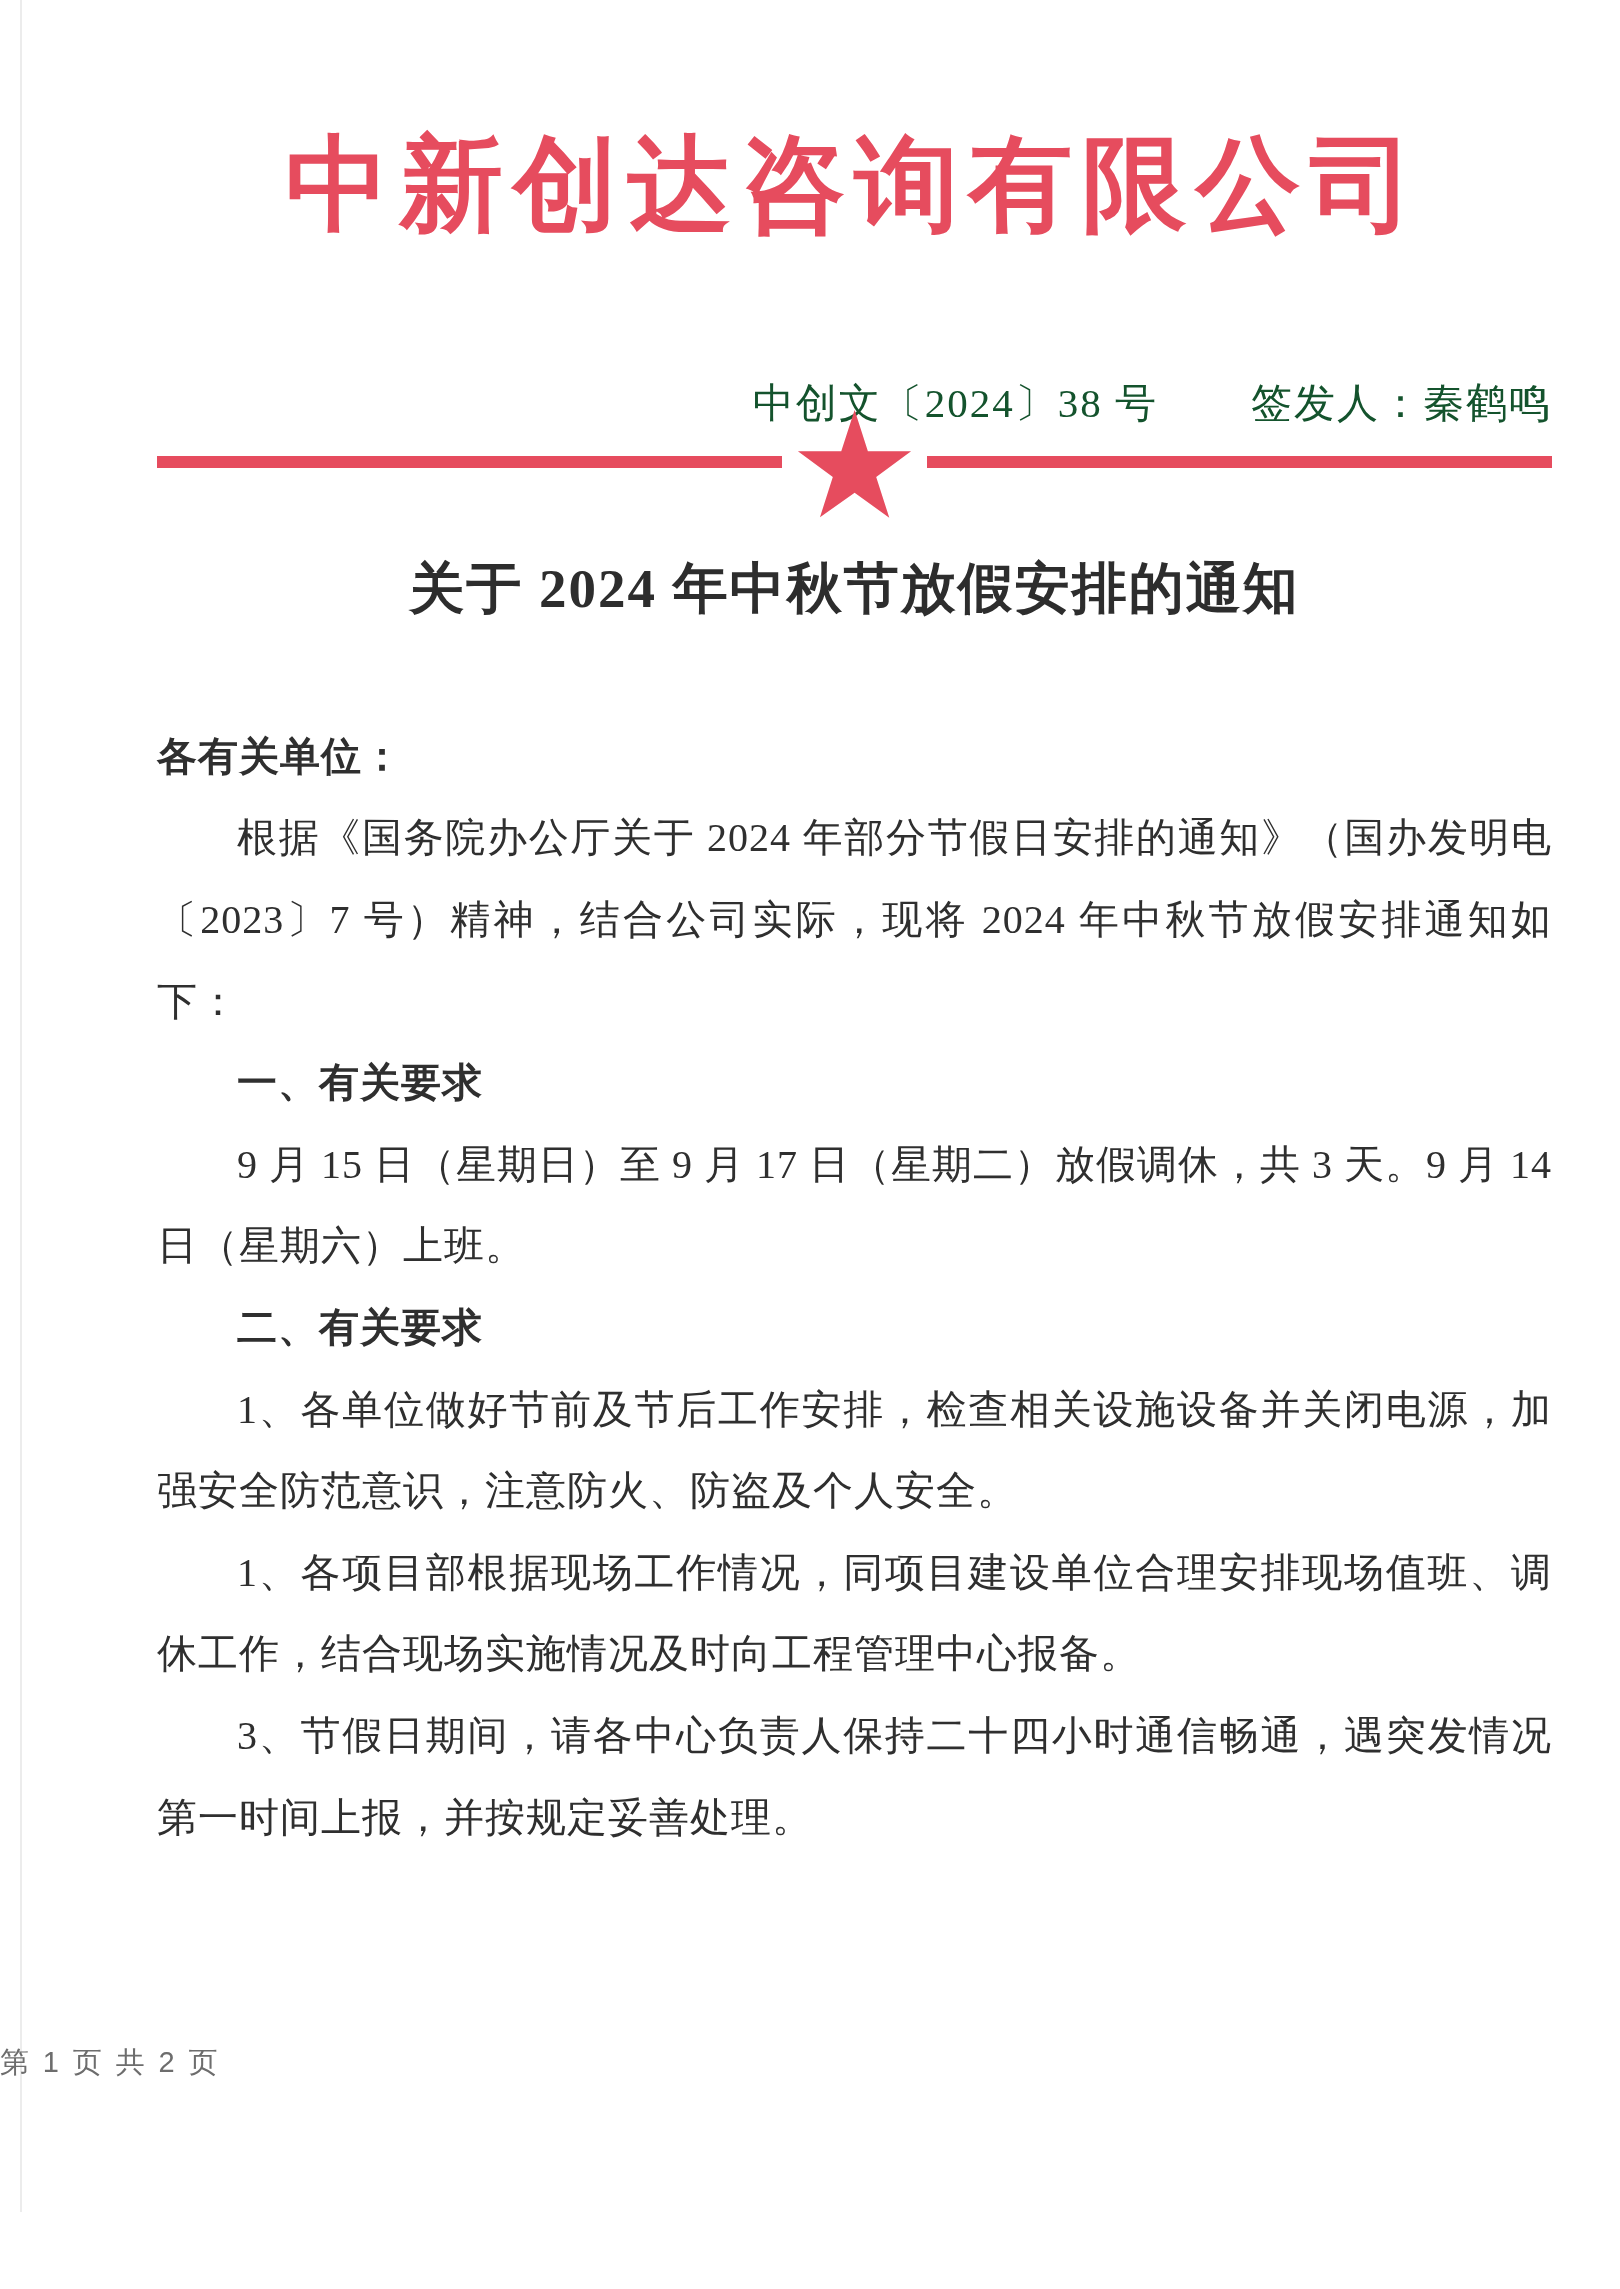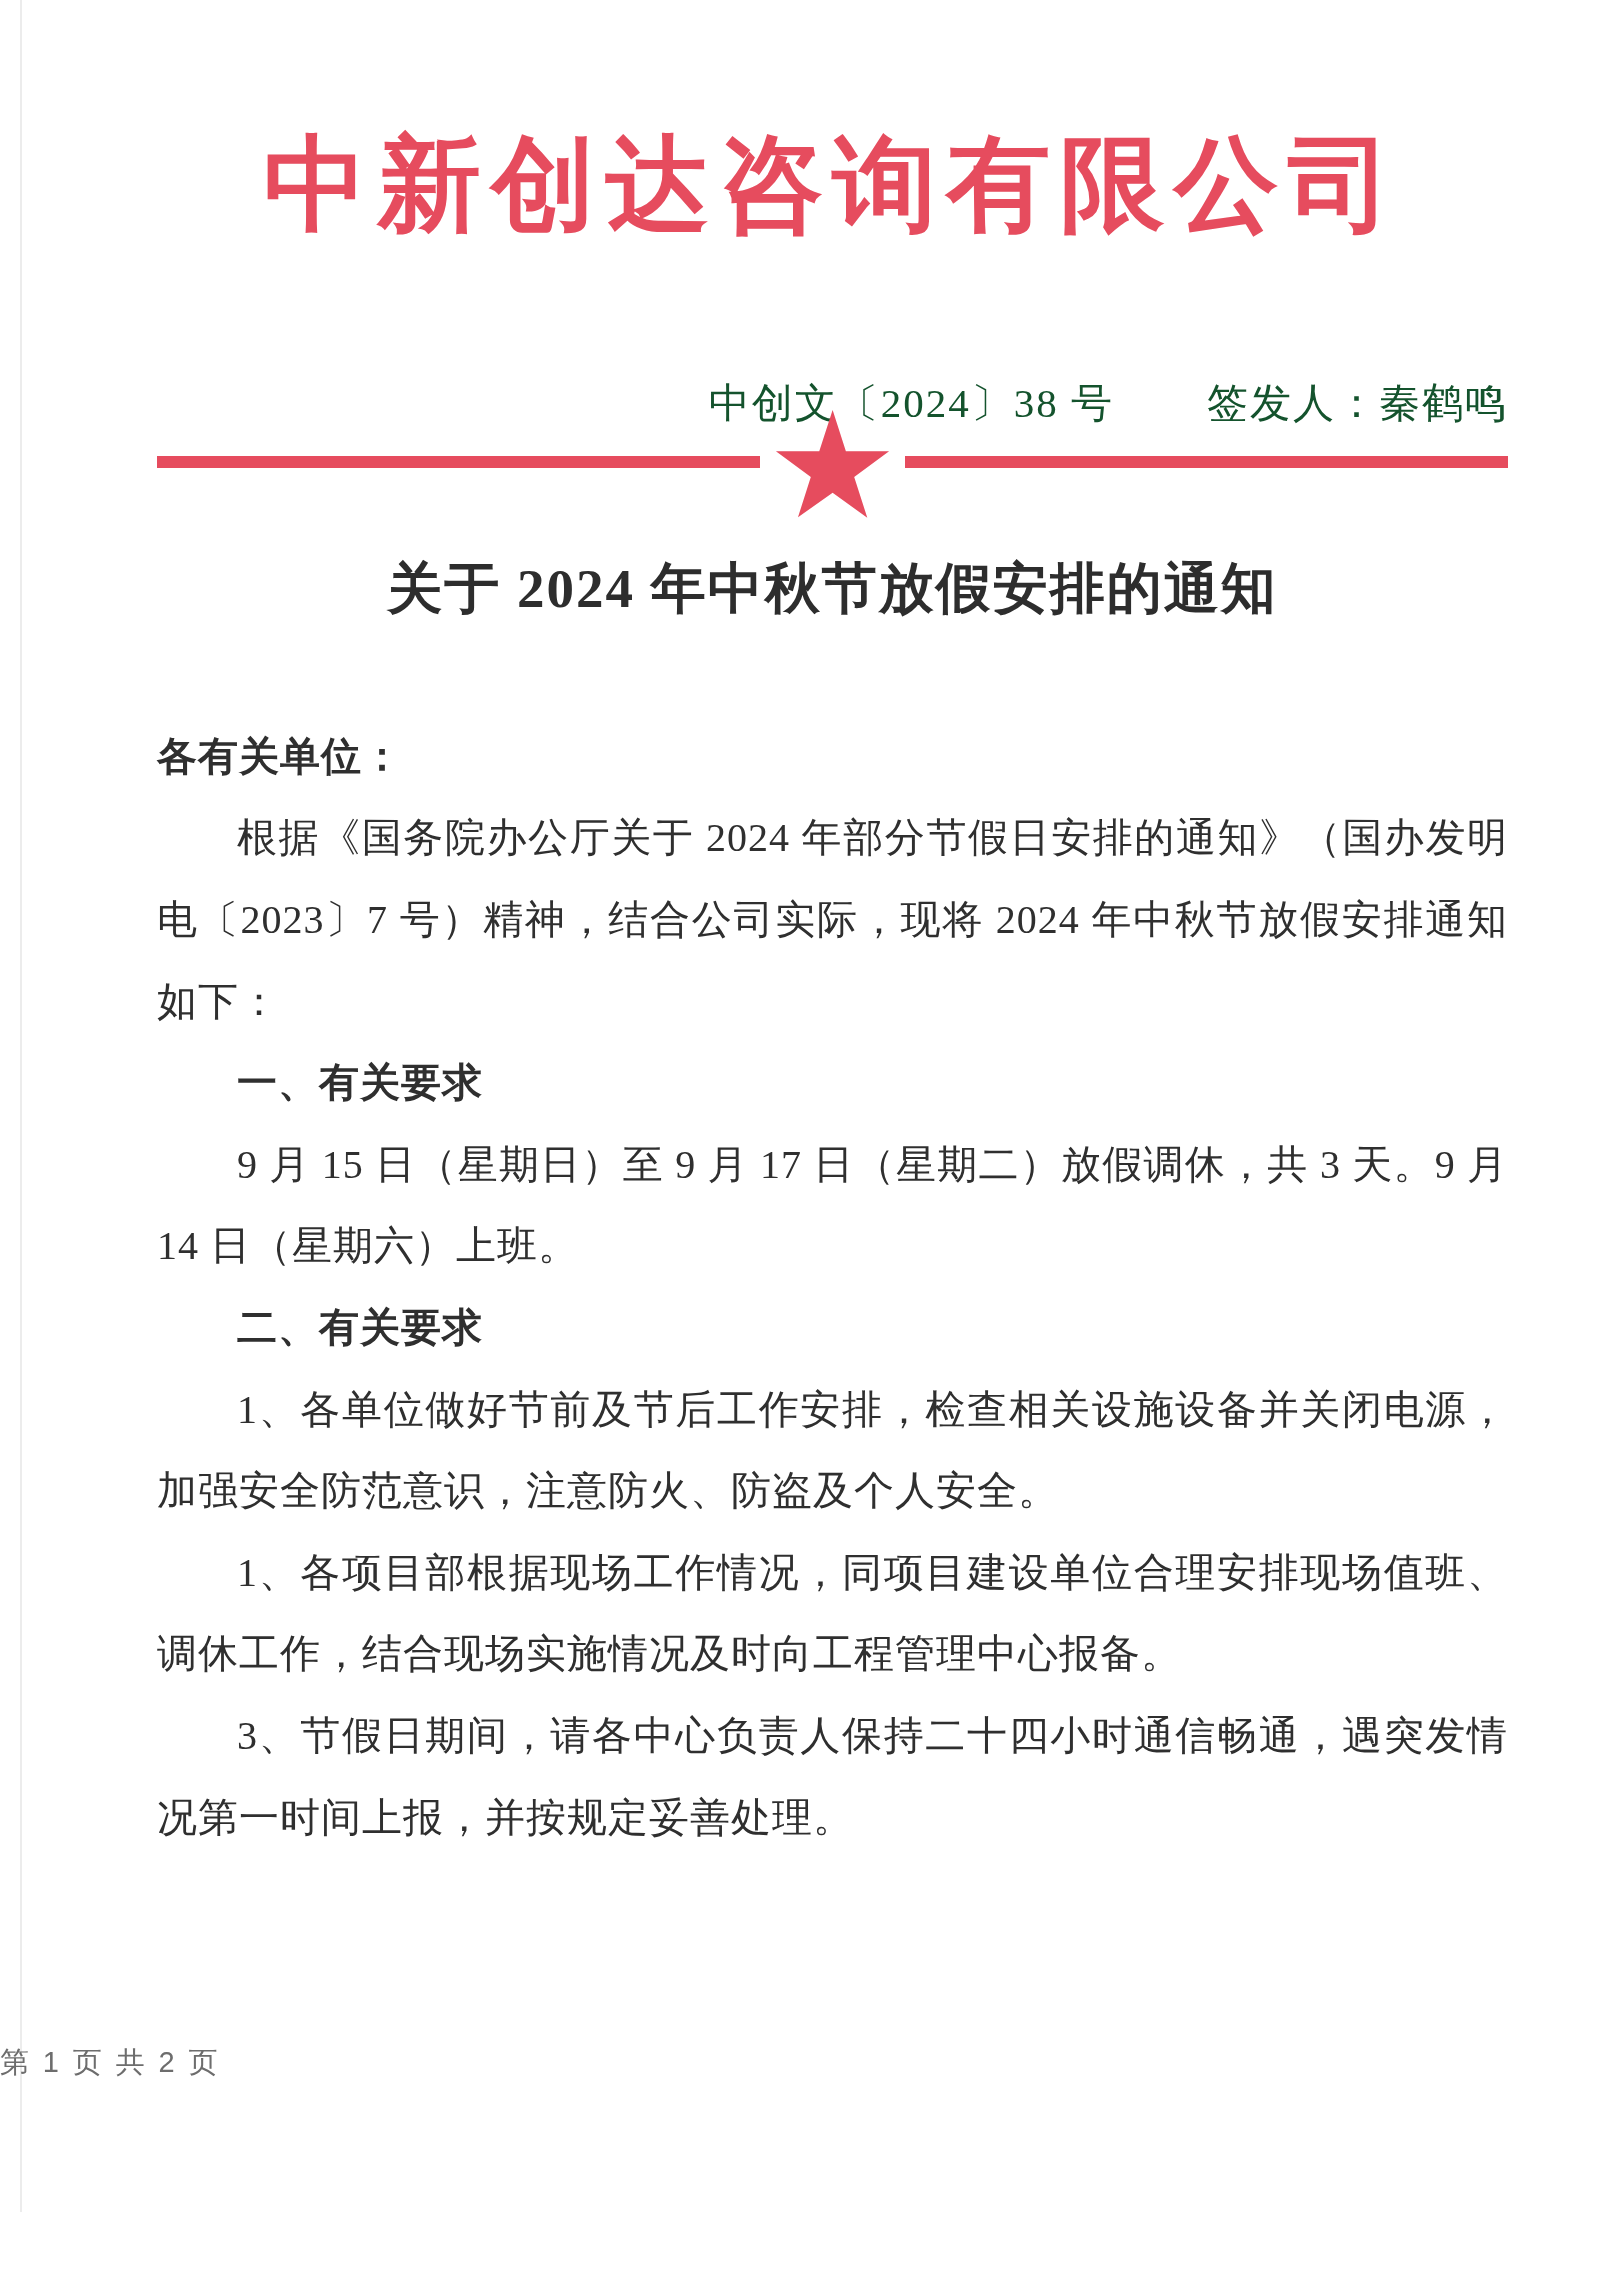--- a/index.html
+++ b/index.html
@@ -7,21 +7,21 @@
   html, body { background: #ffffff; }
   body { font-family: "Liberation Serif", "DejaVu Serif", serif; }
 
   .page {
     position: relative;
     width: 1620px;
     height: 2212px;
     margin: 0 auto;
     background: #ffffff;
     overflow: hidden;
-    padding: 98px 112px 0 157px;
+    padding: 98px 68px 0 157px;
   }
 
   
   .scan-edge {
     position: absolute;
     left: 19.6px; top: 0; bottom: 0;
     width: 2.9px;
     background: #ececec;
   }
 

